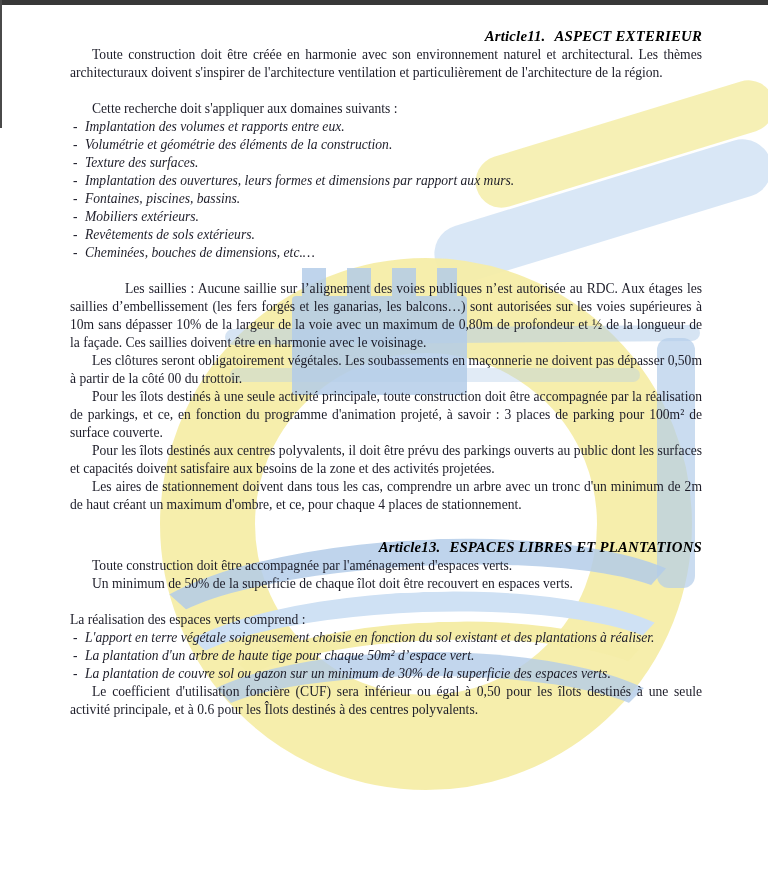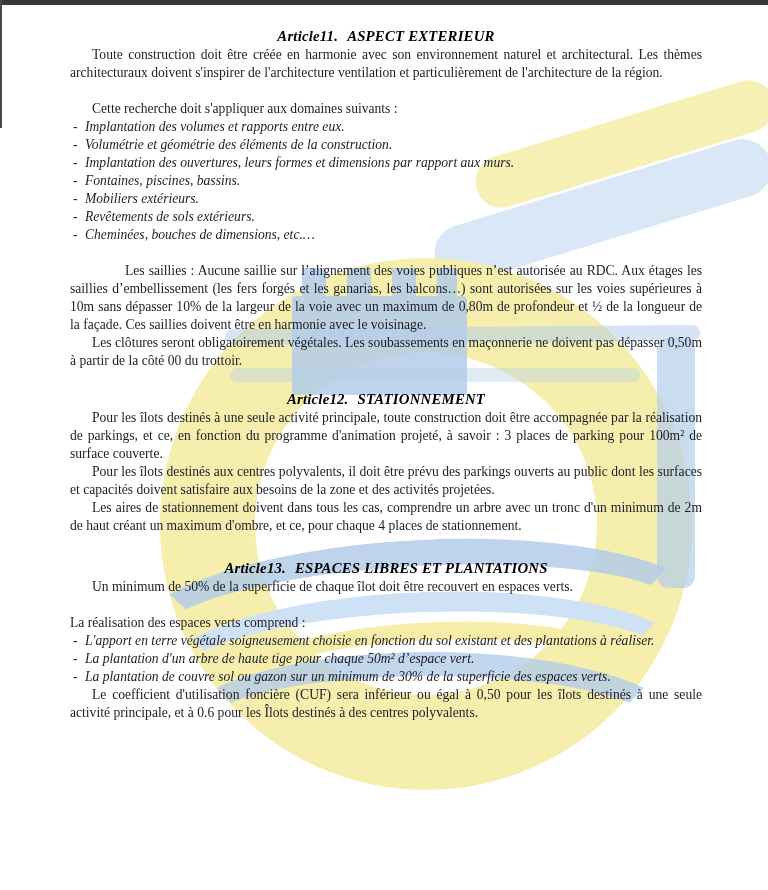--- a/index.html
+++ b/index.html
@@ -59,21 +59,21 @@
   .doc{
     position:relative;z-index:1;
     padding:27px 66px 0 70px;
     font-size:13.6px;line-height:18px;
     text-align:justify;
   }
   h2{
     margin:0;padding:0;
     font-size:14.8px;line-height:19px;
     font-weight:bold;font-style:italic;color:#000;
-    text-align:center;letter-spacing:.2px;
+    text-align:right;letter-spacing:.2px;
   }
   h2 .no{margin-right:9px;}
   .mt{margin-top:20px;}
   .mt-lg{margin-top:24px;}
   p{margin:0;padding:0;}
   .ind{text-indent:22px;}
   .bigind{text-indent:55px;}
   .gap{margin-top:18px;}
   ul{list-style:none;margin:0;padding:0;text-align:justify;}
   li{position:relative;padding-left:15px;font-style:italic;}
@@ -108,40 +108,39 @@
 
     <h2>
       <span class="no">Article11.</span><span>ASPECT EXTERIEUR</span>
     </h2>
     <p class="ind">Toute construction doit être créée en harmonie avec son environnement naturel et architectural. Les thèmes architecturaux doivent s'inspirer de l'architecture ventilation et particulièrement de l'architecture de la région.</p>
 
     <p class="ind gap">Cette recherche doit s'appliquer aux domaines suivants :</p>
     <ul>
       <li>Implantation des volumes et rapports entre eux.</li>
       <li>Volumétrie et géométrie des éléments de la construction.</li>
+      <li>Texture des surfaces.</li>
       <li>Implantation des ouvertures, leurs formes et dimensions par rapport aux murs.</li>
       <li>Fontaines, piscines, bassins.</li>
       <li>Mobiliers extérieurs.</li>
       <li>Revêtements de sols extérieurs.</li>
       <li>Cheminées, bouches de dimensions, etc.…</li>
     </ul>
 
     <p class="bigind gap">Les saillies : Aucune saillie sur l’alignement des voies publiques n’est autorisée au RDC.  Aux étages les saillies d’embellissement (les fers forgés et les ganarias, les balcons…) sont autorisées sur les voies supérieures à 10m sans dépasser 10% de la largeur de la voie avec un maximum de 0,80m de profondeur et ½ de la longueur de la façade. Ces saillies doivent être en harmonie avec le voisinage.</p>
     <p class="ind">Les clôtures seront obligatoirement végétales. Les soubassements en maçonnerie ne doivent pas dépasser 0,50m à partir de la côté 00 du trottoir.</p>
 
-    <h2 class="mt">
-      <span class="no">Article12.</span><span>STATIONNEMENT</span>
-    </h2>
     <p class="ind">Pour les îlots destinés à une seule activité principale, toute construction doit être accompagnée par la réalisation de parkings, et ce, en fonction du programme d'animation projeté, à savoir : 3 places de parking pour 100m² de surface couverte.</p>
     <p class="ind">Pour les îlots destinés aux centres polyvalents, il doit être prévu des parkings ouverts au public dont les surfaces et capacités doivent satisfaire aux besoins de la zone et des activités projetées.</p>
     <p class="ind">Les aires de stationnement doivent dans tous les cas, comprendre un arbre avec un tronc d'un minimum de 2m de haut créant un maximum d'ombre, et ce, pour chaque 4 places de stationnement.</p>
 
     <h2 class="mt-lg">
       <span class="no">Article13.</span><span>ESPACES LIBRES ET PLANTATIONS</span>
     </h2>
+    <p class="ind">Toute construction doit être accompagnée par l'aménagement d'espaces verts.</p>
     <p class="ind">Un minimum de 50% de la superficie de chaque îlot doit être recouvert en espaces verts.</p>
 
     <p class="gap">La réalisation des espaces verts comprend :</p>
     <ul>
       <li>L'apport en terre végétale soigneusement choisie en fonction du sol existant et des plantations à réaliser.</li>
       <li>La plantation d'un arbre de haute tige pour chaque 50m² d’espace vert.</li>
       <li>La plantation de couvre sol ou gazon sur un minimum de 30% de la superficie des espaces verts.</li>
     </ul>
 
     <p class="ind">Le coefficient d'utilisation foncière (CUF) sera inférieur ou égal à 0,50 pour les îlots destinés à une seule activité principale, et à 0.6 pour les Îlots destinés à des centres polyvalents.</p>

